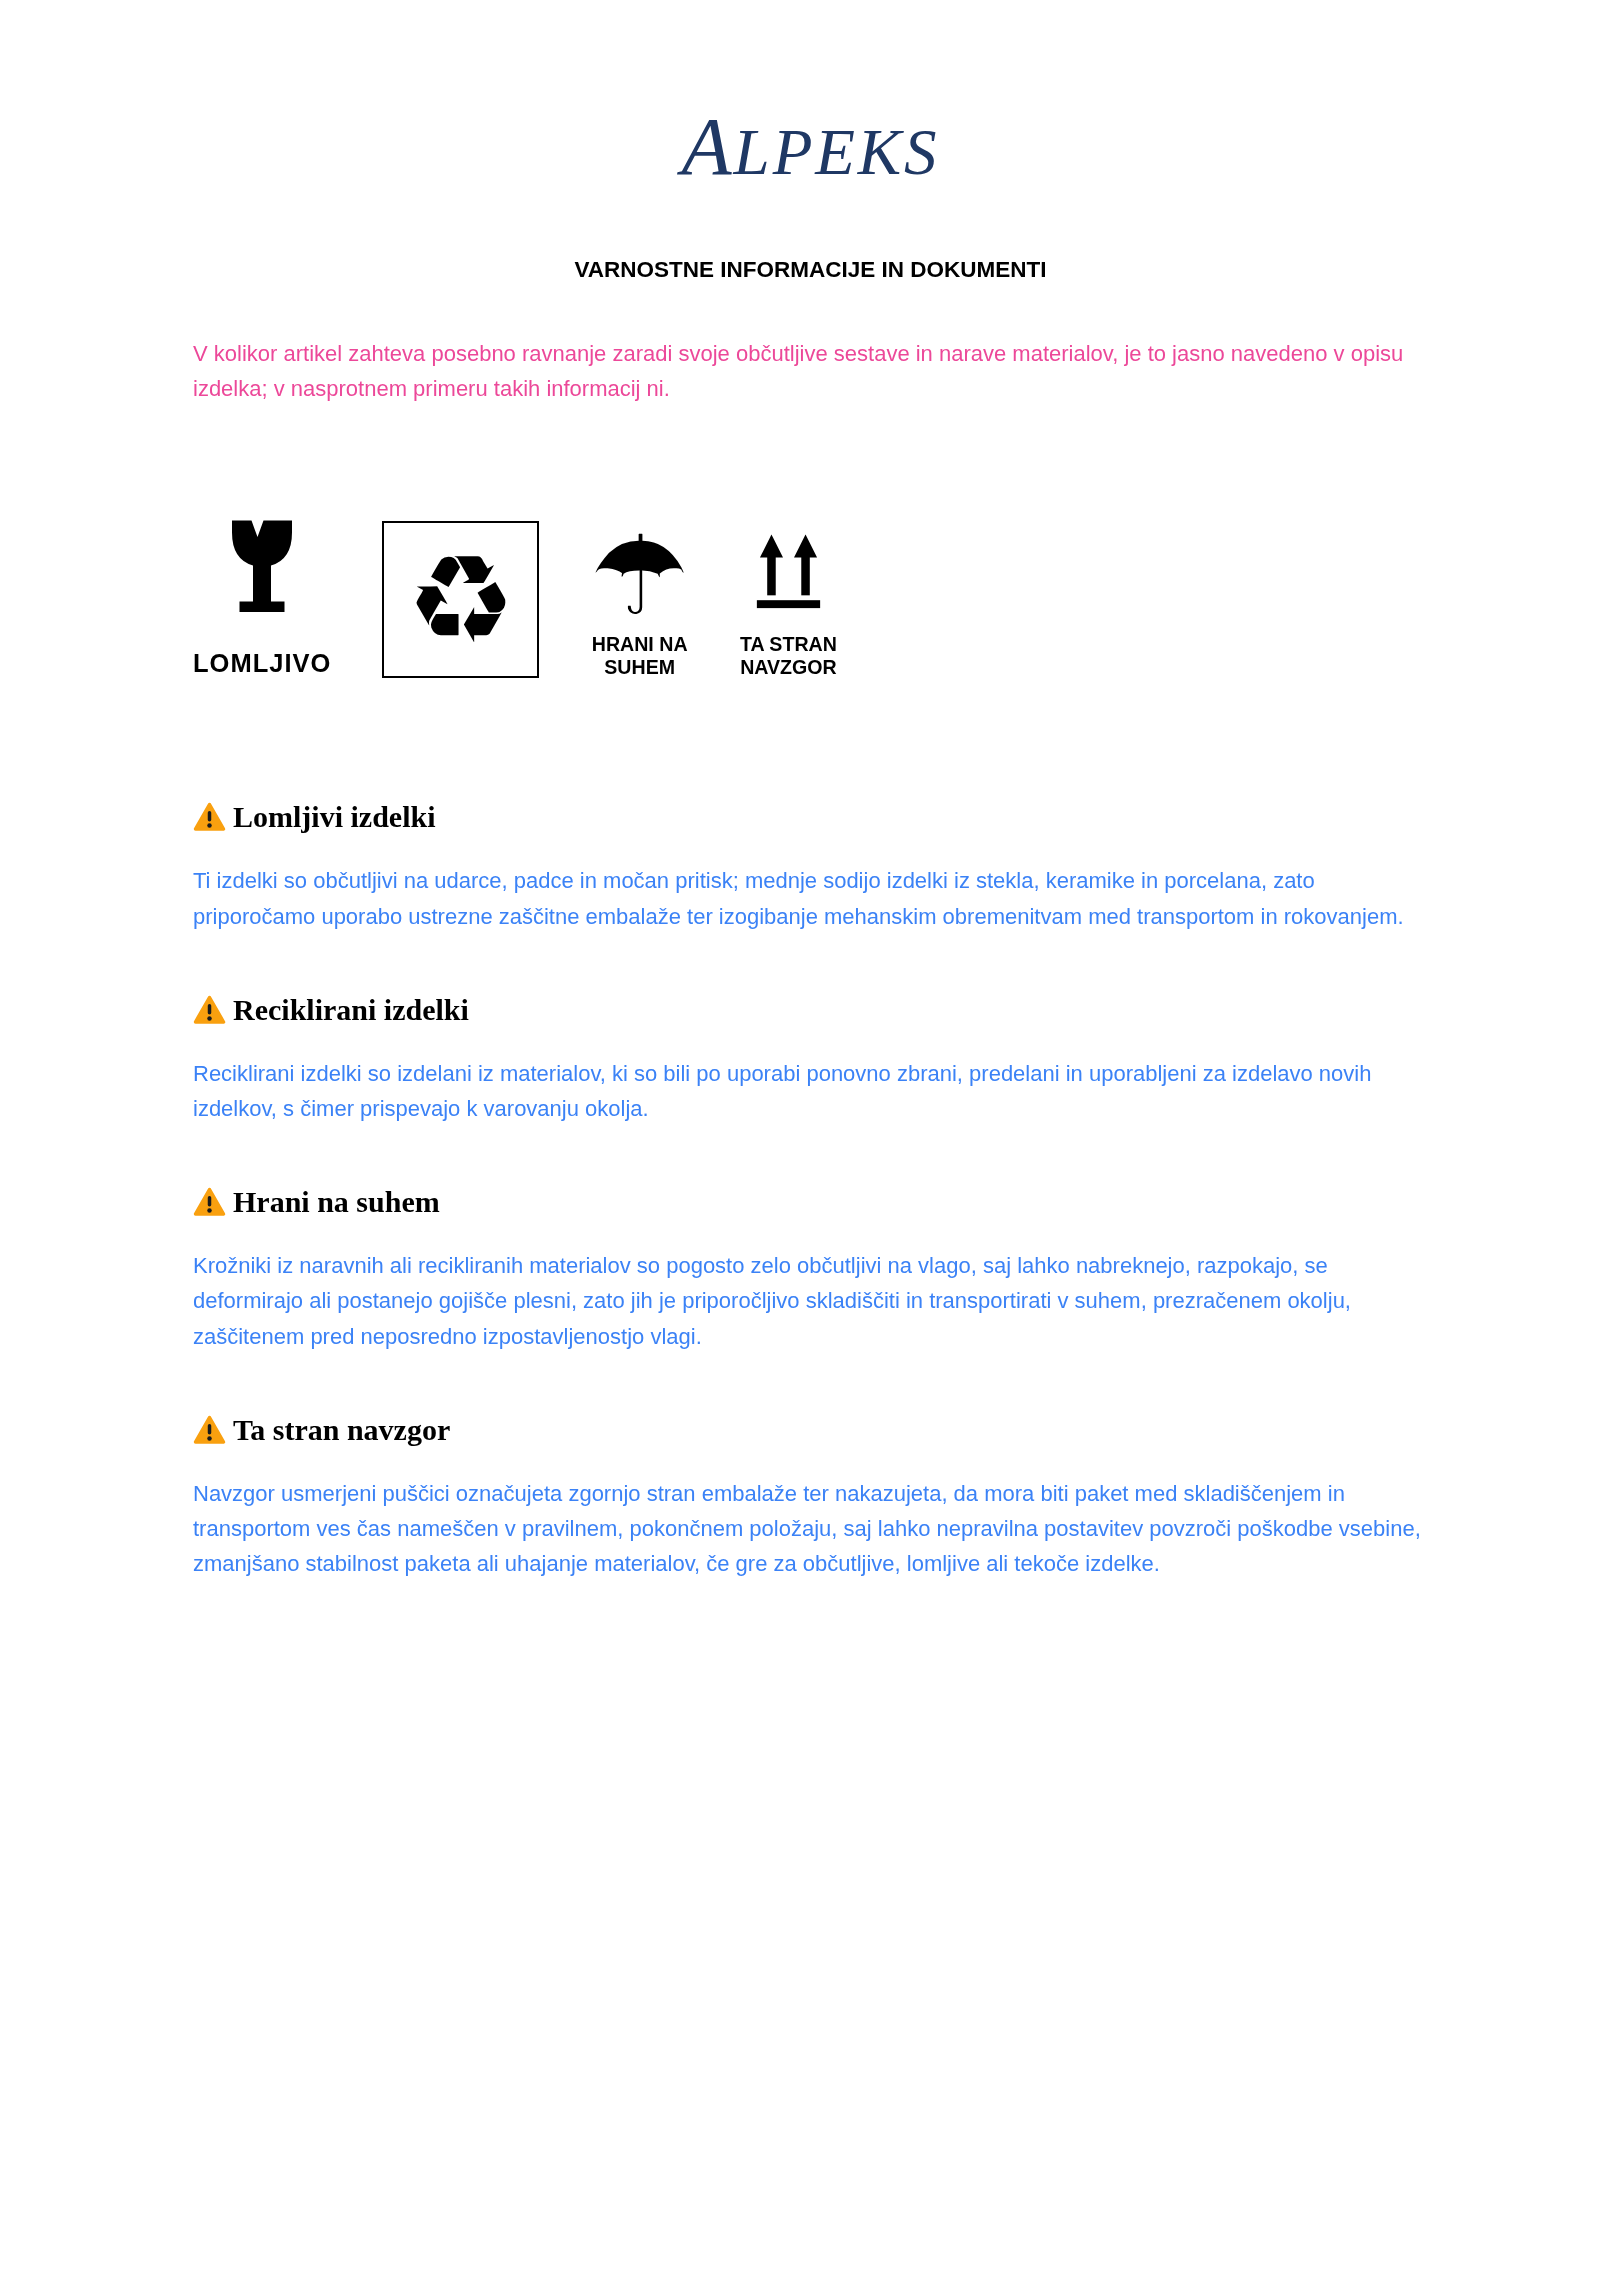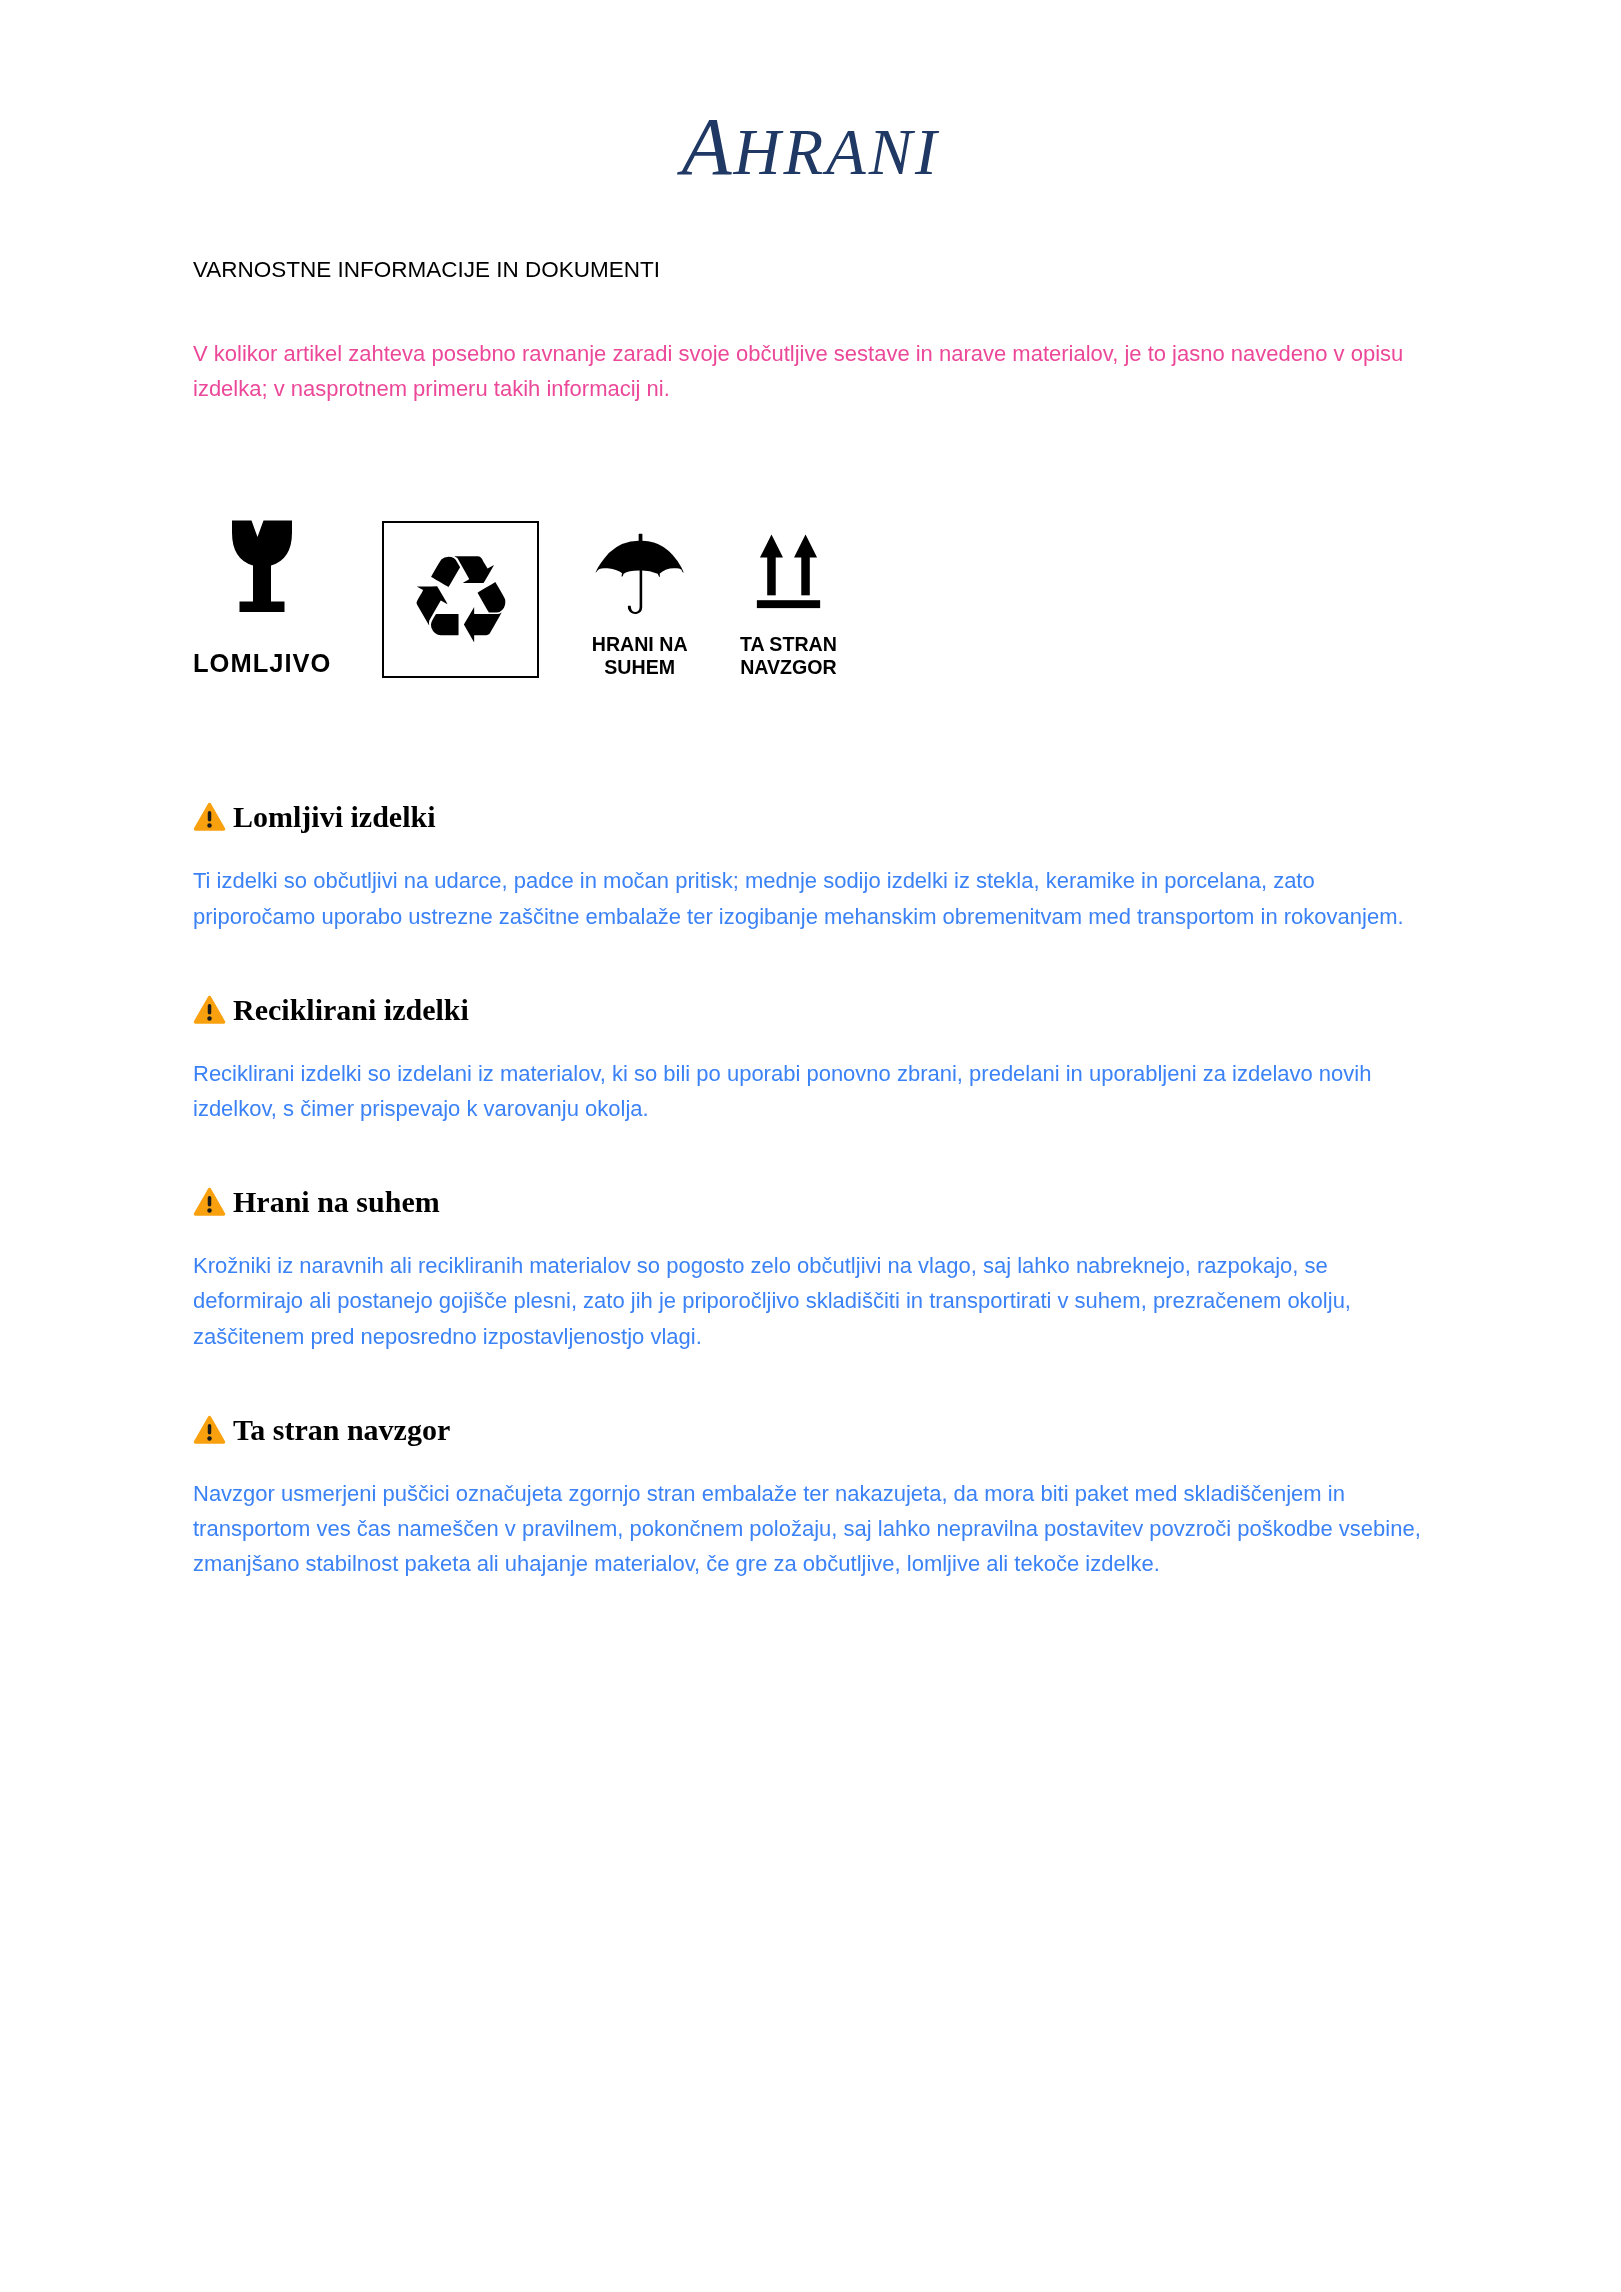--- a/index.html
+++ b/index.html
@@ -24,21 +24,22 @@
     font-style: italic;
     color: #1f3864;
     margin-bottom: 69px;
     line-height: 1;
   }
   .logo .logo-initial { font-size: 82px; letter-spacing: 2px; }
   .logo .logo-rest   { font-size: 65px; letter-spacing: 2.9px; }
 
   
   .subtitle {
-    font-weight: normal;
+    text-align: center;
+    font-weight: bold;
     font-size: 22.5px;
     margin-bottom: 53px;
     color: #000;
   }
 
   
   .intro {
     font-size: 22px;
     line-height: 1.6;
     color: #ec4899;
@@ -108,21 +109,21 @@
     color: #3b82f6;
     margin: 0 0 59px 0;
   }
 </style>
 </head>
 <body>
 
 <div class="page">
 
   <div class="logo">
-    <span class="logo-initial">A</span><span class="logo-rest">HRANI</span>
+    <span class="logo-initial">A</span><span class="logo-rest">LPEKS</span>
   </div>
 
   <div class="subtitle">VARNOSTNE INFORMACIJE IN DOKUMENTI</div>
 
   <p class="intro">V kolikor artikel zahteva posebno ravnanje zaradi svoje občutljive sestave in narave materialov, je to jasno navedeno v opisu izdelka; v nasprotnem primeru takih informacij ni.</p>
 
   <div class="symbols">
 
     <div class="symbol">
       <svg class="fragile-svg" viewBox="0 0 120 160" xmlns="http://www.w3.org/2000/svg">

